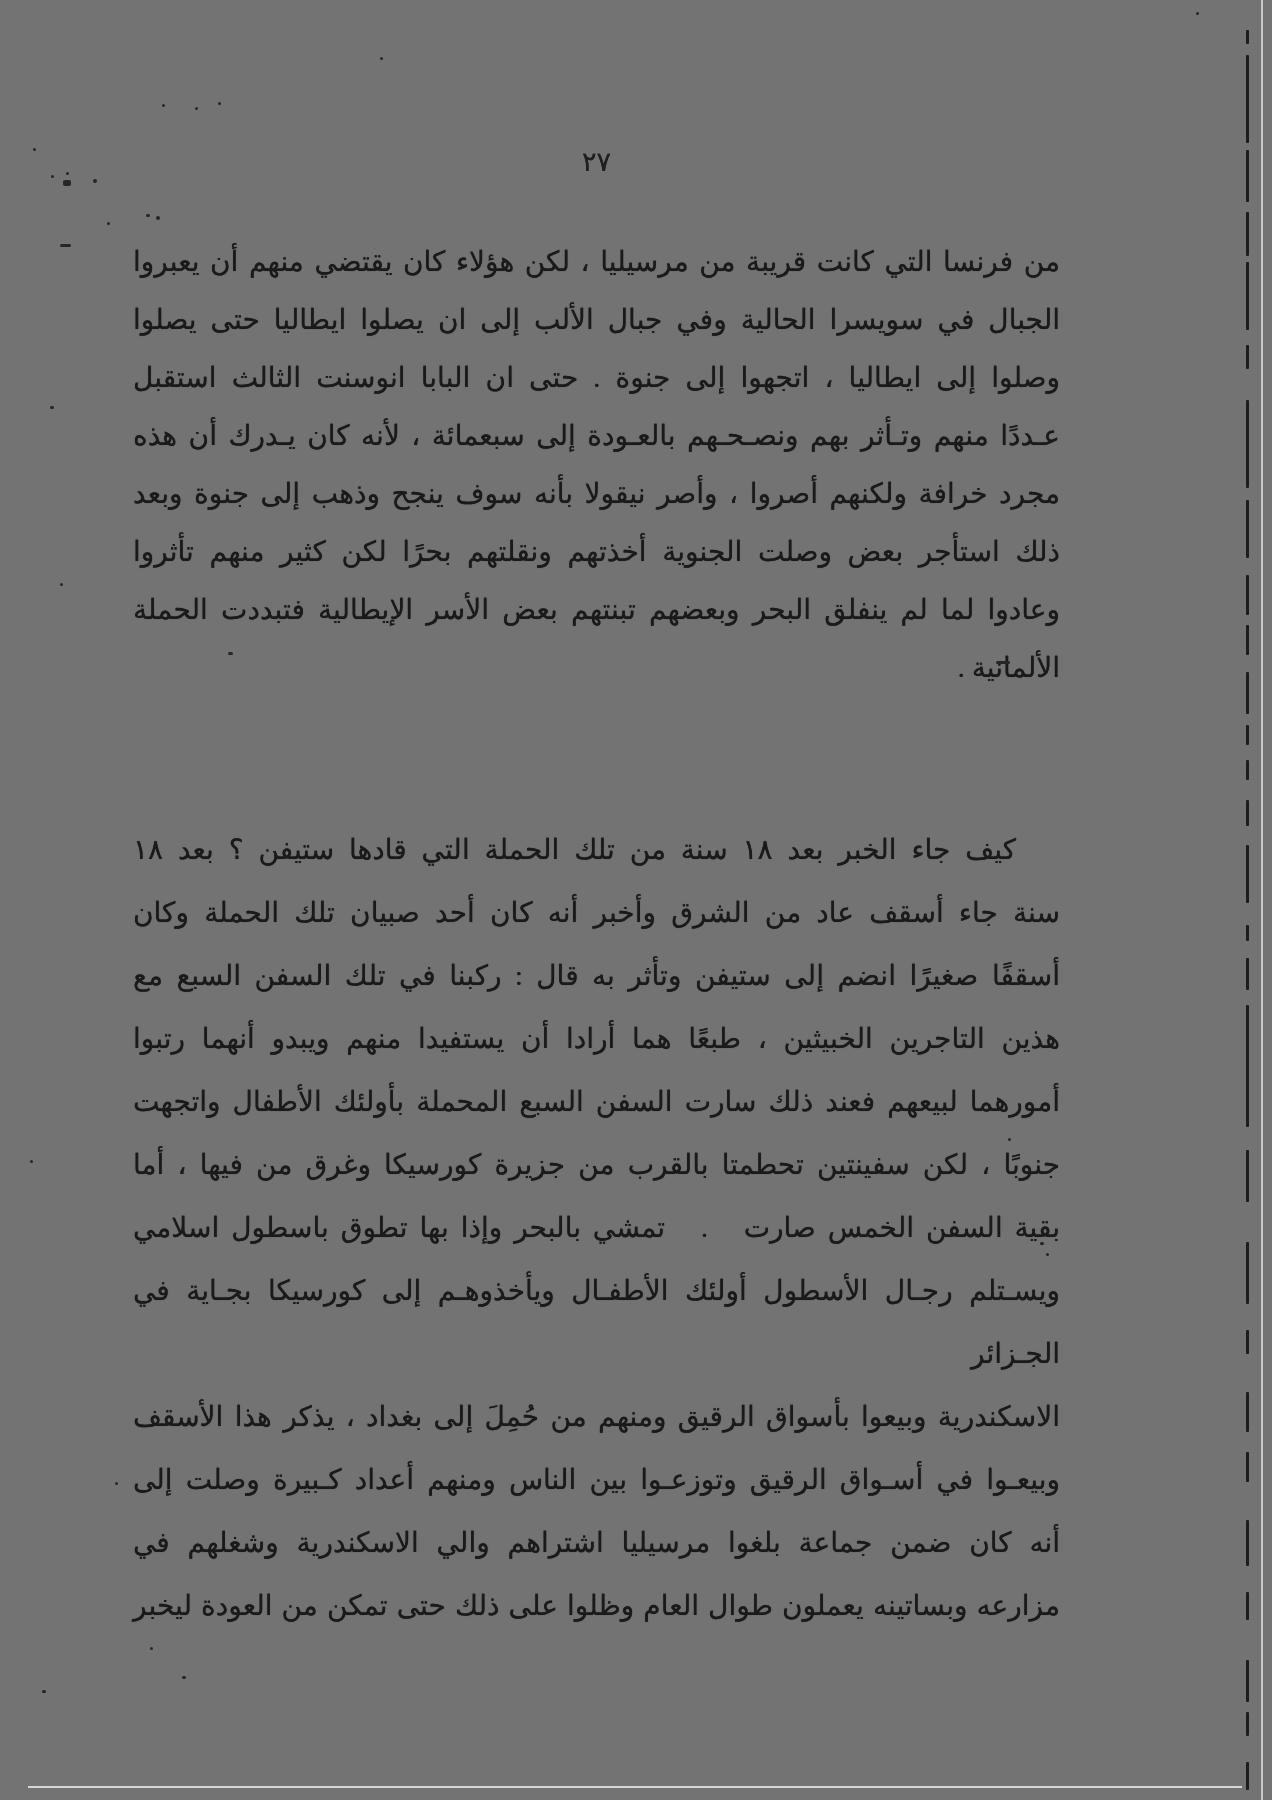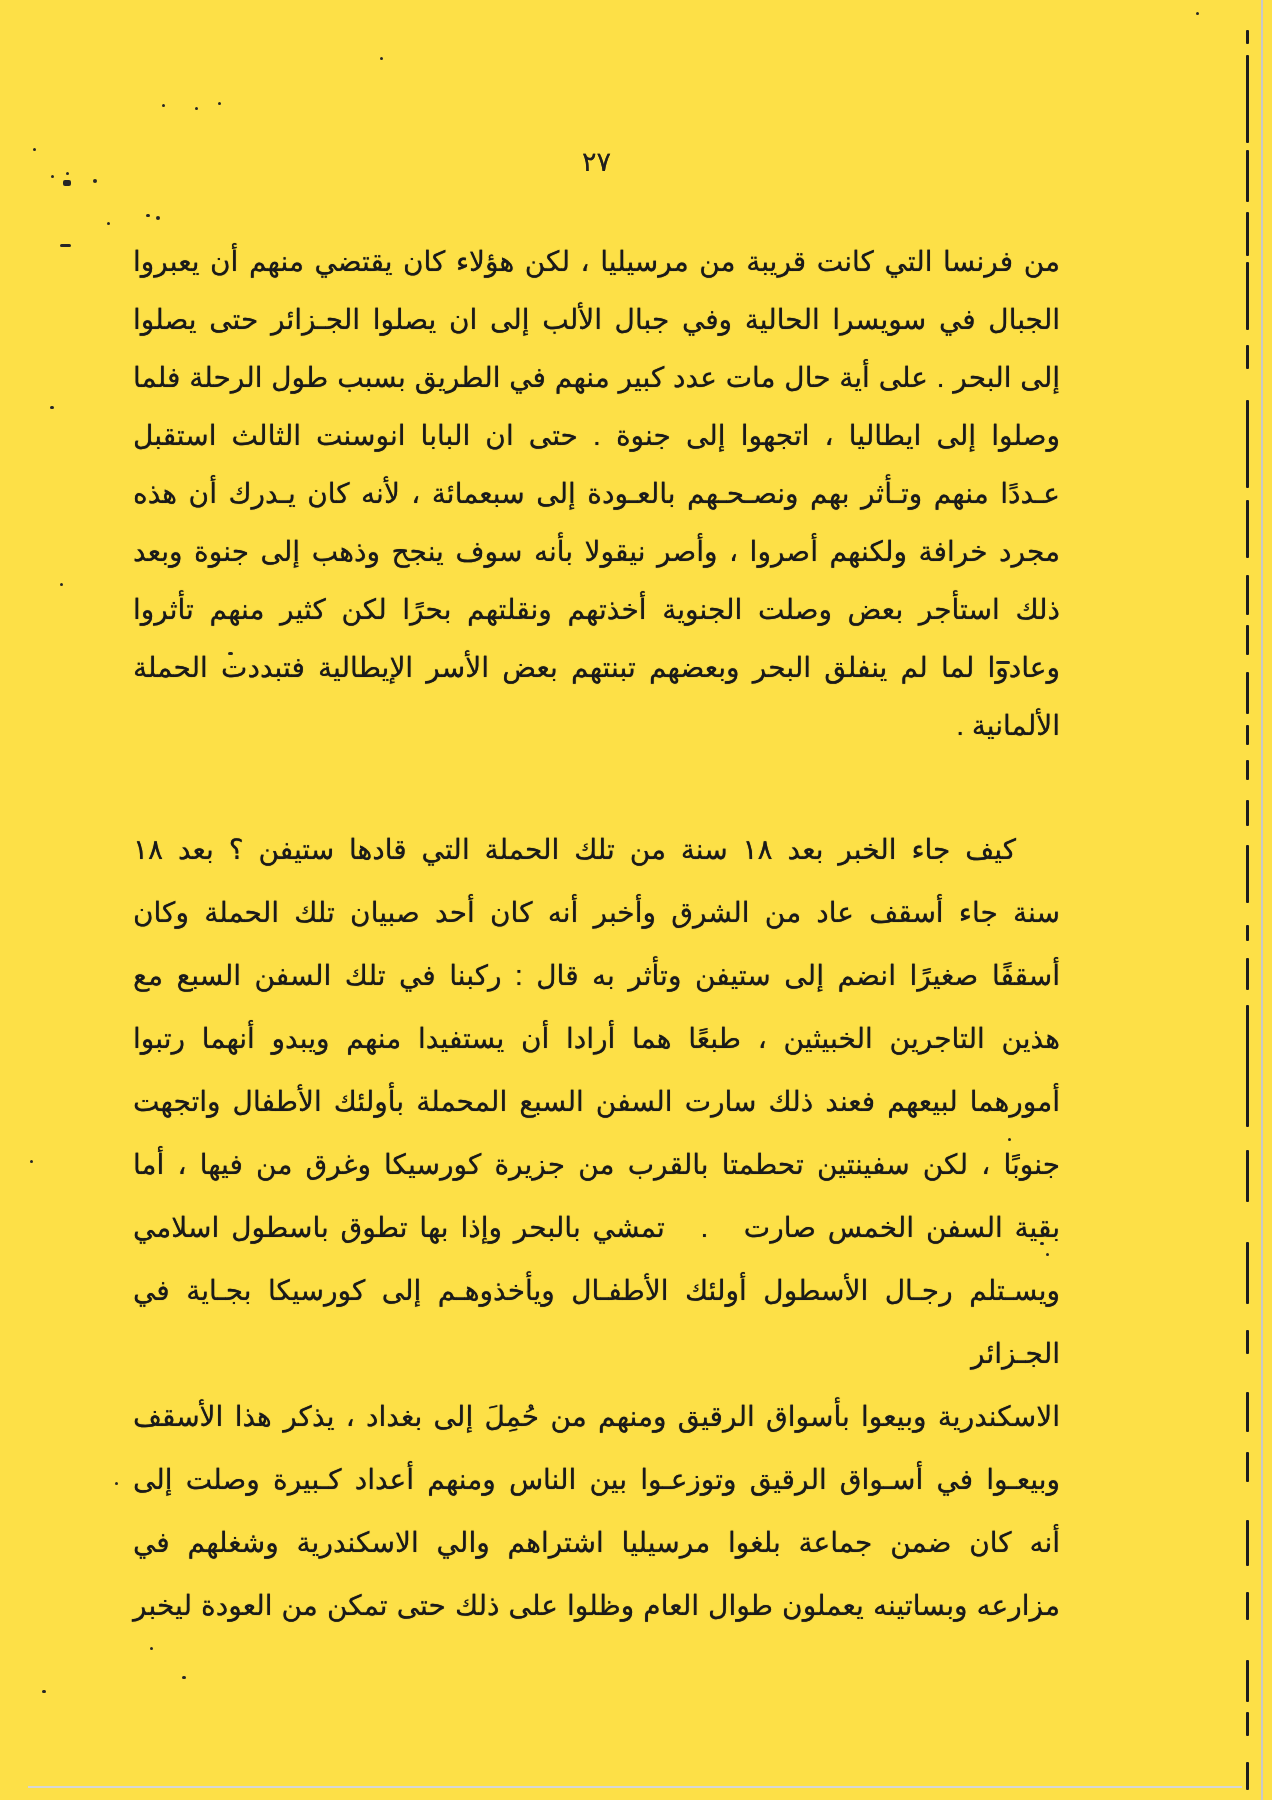--- a/index.html
+++ b/index.html
@@ -4,23 +4,23 @@
 <style>
   html, body {
     margin: 0;
     padding: 0;
     background: #ffffff;
   }
   .page {
     position: relative;
     width: 1272px;
     height: 1800px;
-    background: #fde047;
+    background: #737373;
     overflow: hidden;
-    font-family: Liberation Sans, sans-serif;
+    font-family: Liberation Serif, serif;
   }
   .pagenum {
     position: absolute;
     top: 146px;
     left: 133px;
     width: 927px;
     text-align: center;
     font-size: 27px;
     color: #1f1f1f;
     text-shadow: 0 0 0.6px rgba(0,0,0,0.7);
@@ -79,22 +79,21 @@
 </style>
 </head>
 <body>
 
 <div class="page">
 
   <div class="pagenum">٢٧</div>
 
   <div class="para p1">
     <div class="line">من فرنسا التي كانت قريبة من مرسيليا ، لكن هؤلاء كان يقتضي منهم أن يعبروا</div>
-    <div class="line">الجبال في سويسرا الحالية وفي جبال الألب إلى ان يصلوا الجـزائر حتى يصلوا</div>
-    <div class="line">إلى البحر . على أية حال مات عدد كبير منهم في الطريق بسبب طول الرحلة فلما</div>
+    <div class="line">الجبال في سويسرا الحالية وفي جبال الألب إلى ان يصلوا ايطاليا حتى يصلوا</div>
     <div class="line">وصلوا إلى ايطاليا ، اتجهوا إلى جنوة . حتى ان البابا انوسنت الثالث استقبل</div>
     <div class="line">عـددًا منهم وتـأثر بهم ونصـحـهم بالعـودة إلى سبعمائة ، لأنه كان يـدرك أن هذه</div>
     <div class="line">مجرد خرافة ولكنهم أصروا ، وأصر نيقولا بأنه سوف ينجح وذهب إلى جنوة وبعد</div>
     <div class="line">ذلك استأجر بعض وصلت الجنوية أخذتهم ونقلتهم بحرًا لكن كثير منهم تأثروا</div>
     <div class="line">وعادوا لما لم ينفلق البحر وبعضهم تبنتهم بعض الأسر الإيطالية فتبددت الحملة</div>
     <div class="line end-line">الألمانية .</div>
   </div>
 
   <div class="para p2">
     <div class="line indent">كيف جاء الخبر بعد ١٨ سنة من تلك الحملة التي قادها ستيفن ؟ بعد ١٨</div>

